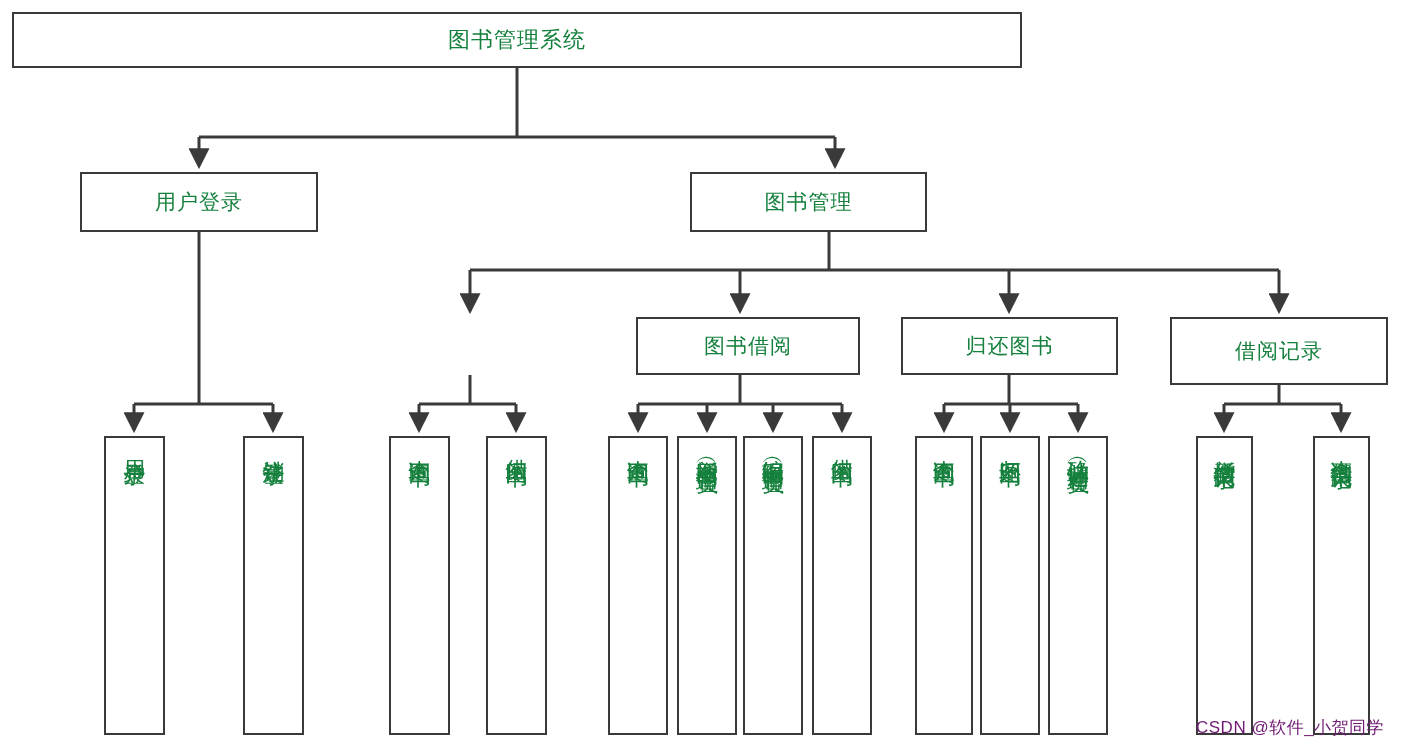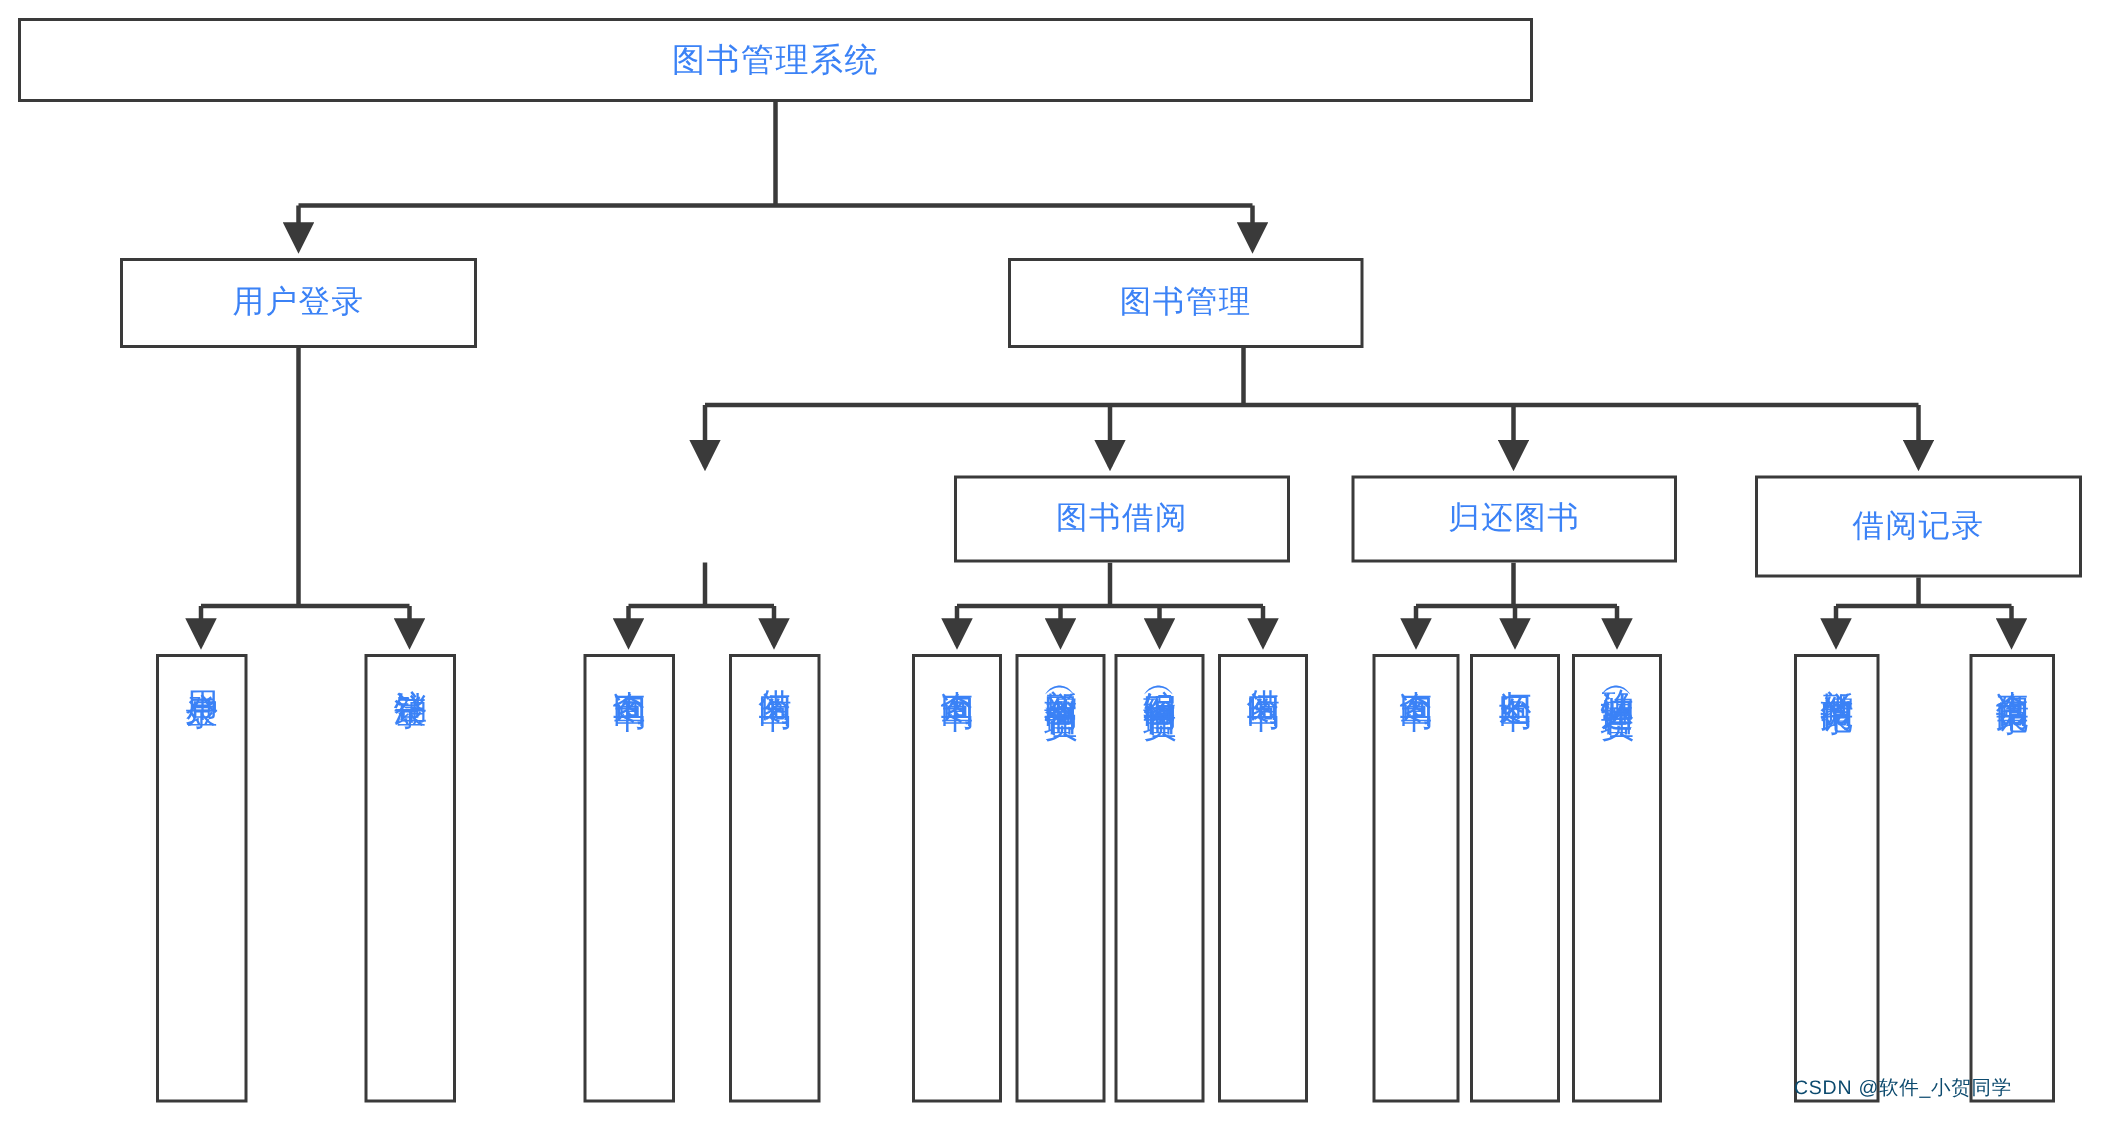--- a/index.html
+++ b/index.html
@@ -30,21 +30,21 @@
     background: #ffffff;
     border: 2px solid #3a3a3a;
     display: flex;
     align-items: center;
     justify-content: center;
     color: #2b2b2b;
   }
   .node .label {
     text-align: center;
     line-height: 1.15;
-    color: #3b82f6;
+    color: #15803d;
   }
   .node.horiz .label {
     font-size: 21px;
     letter-spacing: 1px;
   }
   .node.vert {
     align-items: flex-start;
     padding-top: 4px;
   }
   .node.vert .label {
@@ -52,22 +52,22 @@
     text-orientation: upright;
     font-size: 22px;
     letter-spacing: 2px;
     line-height: 1.1;
     white-space: nowrap;
     margin: 0 auto;
   }
   #root-node .label { font-size: 22px; }
   .watermark {
     position: absolute;
-    font-size: 13px;
-    color: #0c4a6e;
+    font-size: 17px;
+    color: #701a75;
     white-space: nowrap;
     letter-spacing: 0.5px;
   }
 </style>
 </head>
 <body>
 
 <div id="canvas">
 
   <svg id="wires" viewBox="0 0 1405 747" xmlns="http://www.w3.org/2000/svg">
@@ -120,21 +120,21 @@
     </g>
   </svg>
 
   <div class="node horiz" id="root-node" style="left:12px; top:12px; width:1010px; height:56px;">
     <span class="label">图书管理系统</span>
   </div>
 
   <div class="node horiz" style="left:80px; top:172px; width:238px; height:60px;">
     <span class="label">用户登录</span>
   </div>
-  <div class="node horiz" style="left:672px; top:172px; width:237px; height:60px;">
+  <div class="node horiz" style="left:690px; top:172px; width:237px; height:60px;">
     <span class="label">图书管理</span>
   </div>
 
   <div class="node horiz" style="left:636px; top:317px; width:224px; height:58px;">
     <span class="label">图书借阅</span>
   </div>
   <div class="node horiz" style="left:901px; top:317px; width:217px; height:58px;">
     <span class="label">归还图书</span>
   </div>
   <div class="node horiz" style="left:1170px; top:317px; width:218px; height:68px;">

